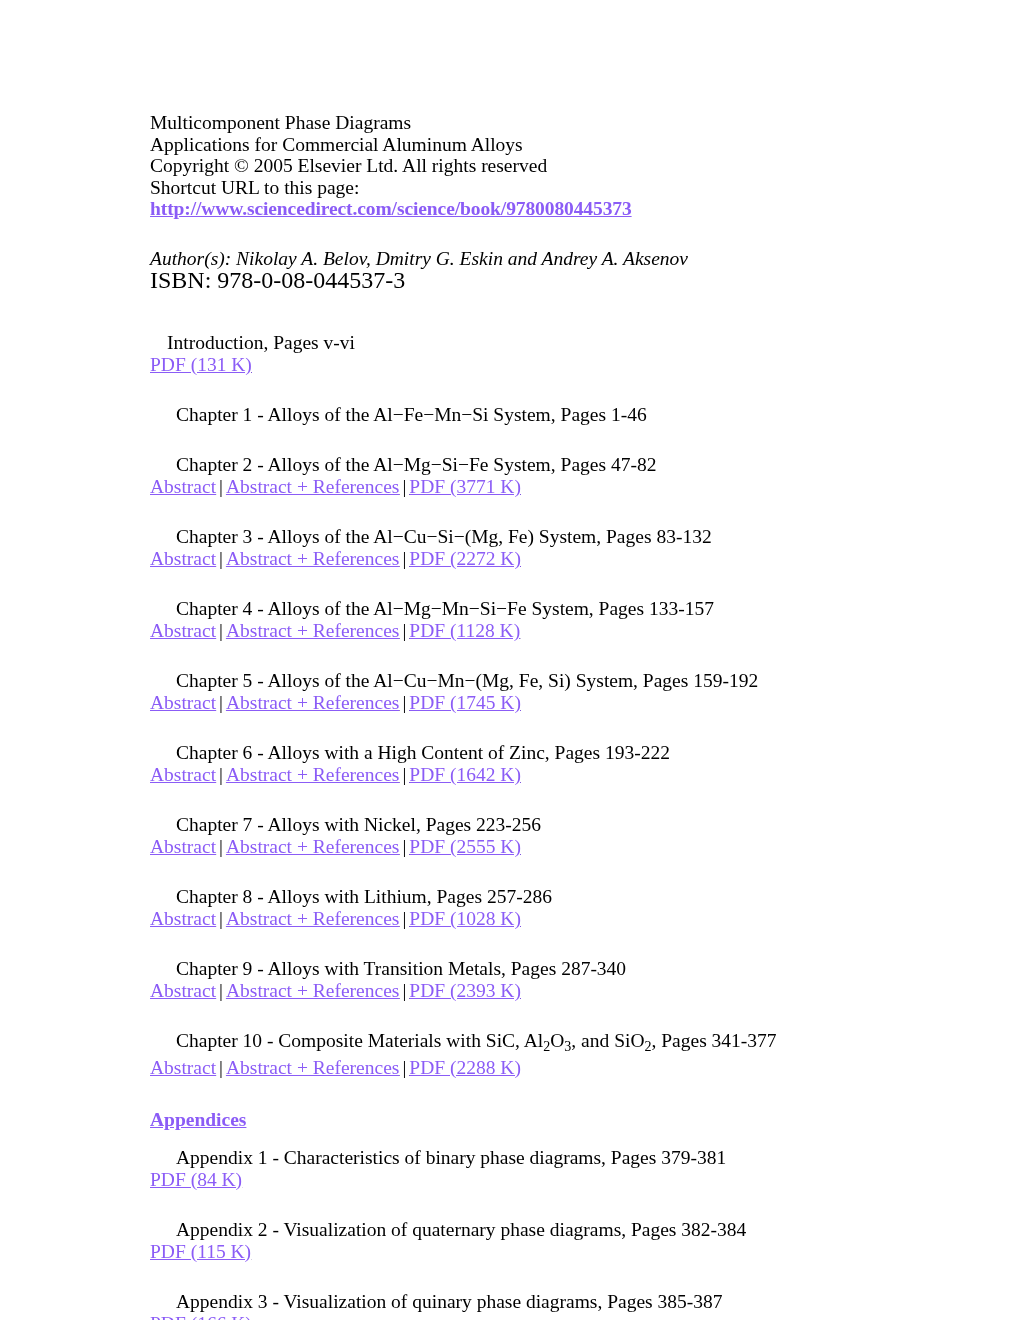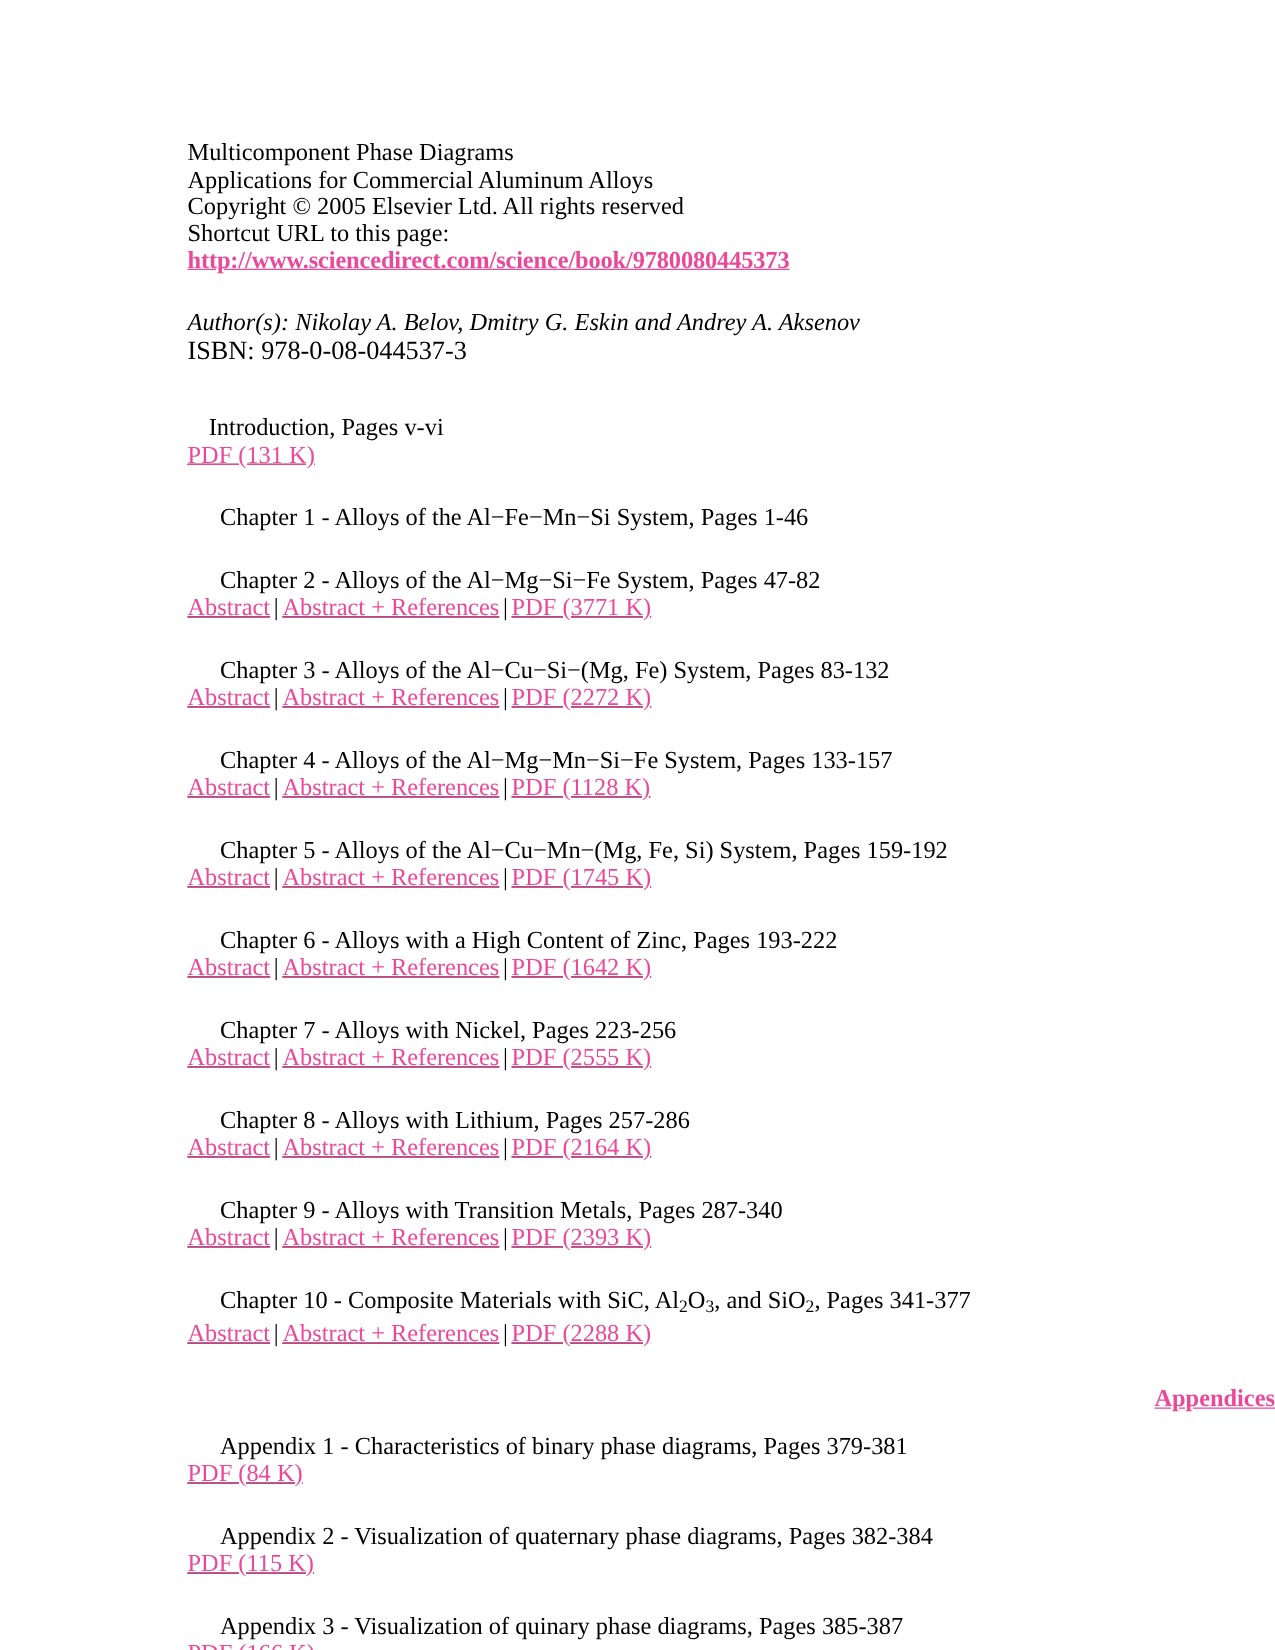--- a/index.html
+++ b/index.html
@@ -23,21 +23,21 @@
     padding: 112px 0 0 150px;
   }
   
   .line {
     font-size: 19.5px;
     line-height: 21.5px;
     white-space: nowrap;
     color: #000000;
   }
   a.lnk {
-    color: #ec4899;
+    color: #8b5cf6;
     text-decoration: underline;
     cursor: pointer;
   }
   a.lnk.bold {
     font-weight: bold;
   }
   .sep {
     color: #000000;
     text-decoration: none;
     padding: 0 3px;
@@ -45,21 +45,21 @@
   
   .header .line { font-size: 19.5px; line-height: 21.6px; }
   .header .url { font-size: 19.5px; letter-spacing: -0.1px; }
   .authors {
     font-style: italic;
     font-size: 19.5px;
     line-height: 21.6px;
     white-space: nowrap;
   }
   .isbn {
-    font-size: 21px;
+    font-size: 24px;
     line-height: 21.6px;
     white-space: nowrap;
   }
   .spacer-lg { height: 28px; }
   .spacer-md { height: 25px; }
   
   .entry { margin-top: 28px; }
   .entry.first { margin-top: 16px; }
   .entry-title {
     font-size: 19.5px;
@@ -77,21 +77,20 @@
   sub {
     font-size: 0.72em;
     vertical-align: -0.25em;
   }
   
   .appendices-heading {
     font-size: 19.5px;
     line-height: 22px;
     margin-top: 30px;
     white-space: nowrap;
-    text-align: right;
   }
   .appendix-entry { margin-top: 0; }
 </style>
 </head>
 <body>
 
 <div class="page">
 
   <div class="header">
     <div class="line">Multicomponent Phase Diagrams</div>
@@ -133,21 +132,21 @@
       <div class="entry">
         <div class="entry-title">Chapter 6 - Alloys with a High Content of Zinc, Pages 193-222</div>
         <div class="entry-links"><a class="lnk" href="#">Abstract</a><span class="sep">|</span><a class="lnk" href="#">Abstract + References</a><span class="sep">|</span><a class="lnk" href="#">PDF (1642 K)</a></div>
       </div>
       <div class="entry">
         <div class="entry-title">Chapter 7 - Alloys with Nickel, Pages 223-256</div>
         <div class="entry-links"><a class="lnk" href="#">Abstract</a><span class="sep">|</span><a class="lnk" href="#">Abstract + References</a><span class="sep">|</span><a class="lnk" href="#">PDF (2555 K)</a></div>
       </div>
       <div class="entry">
         <div class="entry-title">Chapter 8 - Alloys with Lithium, Pages 257-286</div>
-        <div class="entry-links"><a class="lnk" href="#">Abstract</a><span class="sep">|</span><a class="lnk" href="#">Abstract + References</a><span class="sep">|</span><a class="lnk" href="#">PDF (2164 K)</a></div>
+        <div class="entry-links"><a class="lnk" href="#">Abstract</a><span class="sep">|</span><a class="lnk" href="#">Abstract + References</a><span class="sep">|</span><a class="lnk" href="#">PDF (1028 K)</a></div>
       </div>
       <div class="entry">
         <div class="entry-title">Chapter 9 - Alloys with Transition Metals, Pages 287-340</div>
         <div class="entry-links"><a class="lnk" href="#">Abstract</a><span class="sep">|</span><a class="lnk" href="#">Abstract + References</a><span class="sep">|</span><a class="lnk" href="#">PDF (2393 K)</a></div>
       </div>
       <div class="entry">
         <div class="entry-title">Chapter 10 - Composite Materials with SiC, Al<sub>2</sub>O<sub>3</sub>, and SiO<sub>2</sub>, Pages 341-377</div>
         <div class="entry-links"><a class="lnk" href="#">Abstract</a><span class="sep">|</span><a class="lnk" href="#">Abstract + References</a><span class="sep">|</span><a class="lnk" href="#">PDF (2288 K)</a></div>
       </div>
     </div>

